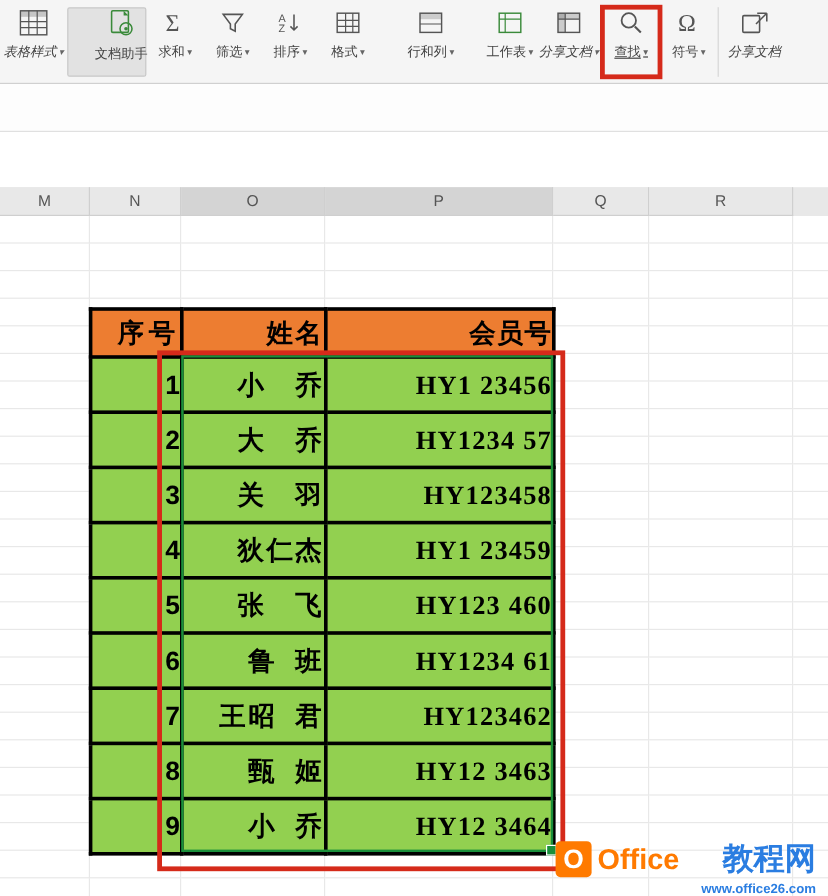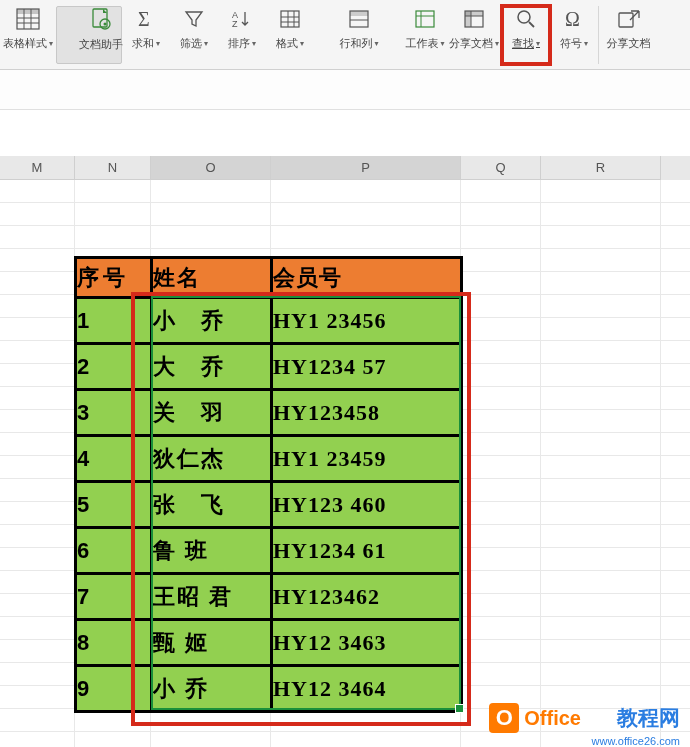--- a/index.html
+++ b/index.html
@@ -26,21 +26,21 @@
       align-items: center;
       justify-content: flex-start;
       width: 48px;
       height: 58px;
       font-size: 11px;
       color: #444;
       cursor: pointer;
       position: relative;
     }
     .tool.w54 { width: 66px; padding-left: 24px; }
-    .tool.w60 { width: 56px; }
+    .tool.w60 { width: 56px; font-style: italic; }
     .tool .icon {
       width: 26px;
       height: 26px;
       margin-bottom: 4px;
       display: flex;
       align-items: center;
       justify-content: center;
     }
     .tool .lbl {
       display: flex;
@@ -113,35 +113,35 @@
     }
     
     .datatbl {
       position: absolute;
       left: 74px;
       top: 76px;
       border-collapse: collapse;
     }
     .datatbl th, .datatbl td {
       border: 3px solid #000;
-      text-align: left;
+      text-align: right;
       vertical-align: middle;
       font-weight: bold;
       height: 46px;
       font-size: 22px;
     }
     .datatbl thead th {
       background: #ed7d31;
       color: #000;
       height: 40px;
       font-size: 22px;
       letter-spacing: 4px;
     }
     .datatbl .c1 { width: 76px; background:#92d050; font-family: Arial, sans-serif; }
-    .datatbl .c2 { width: 120px; background:#92d050; letter-spacing: 2px; font-family: Liberation Sans, sans-serif; }
+    .datatbl .c2 { width: 120px; background:#92d050; letter-spacing: 2px; font-family: Liberation Mono, monospace; }
     .datatbl .c3 { width: 190px; background:#92d050; font-family: Liberation Serif, serif; letter-spacing: 1px; }
     .datatbl thead .c1,
     .datatbl thead .c2,
     .datatbl thead .c3 { background:#ed7d31; }
     
     .cells {
       display: grid;
       grid-template-columns: 75px 76px 120px 190px 80px 120px 40px;
       grid-auto-rows: 23px;
     }
@@ -190,28 +190,28 @@
     }
     .watermark .logo {
       width: 30px; height: 30px;
       background: #ff7a00;
       border-radius: 4px;
       color: #fff;
       display:flex;align-items:center;justify-content:center;
       font-size: 22px;
       font-family: Arial;
     }
-    .watermark .t1 { color:#ff7a00; font-size:20px; }
-    .watermark .t2 { color:#2a7de1; font-size:21px;padding-left:36px; }
+    .watermark .t1 { color:#ff7a00; font-size:24px; }
+    .watermark .t2 { color:#2a7de1; font-size:26px;padding-left:36px; }
     .watermark .sub {
       position:absolute;
       right:0; bottom:-14px;
       font-size:11px;
       color:#2a7de1;
-      font-weight:normal;
+      font-weight:bold;
     }
     svg { display:block; }
   </style>
 </head>
 <body>
 
 <div class="toolbar">
   <div class="tool w60">
     <span class="icon">
       <svg width="24" height="22">

